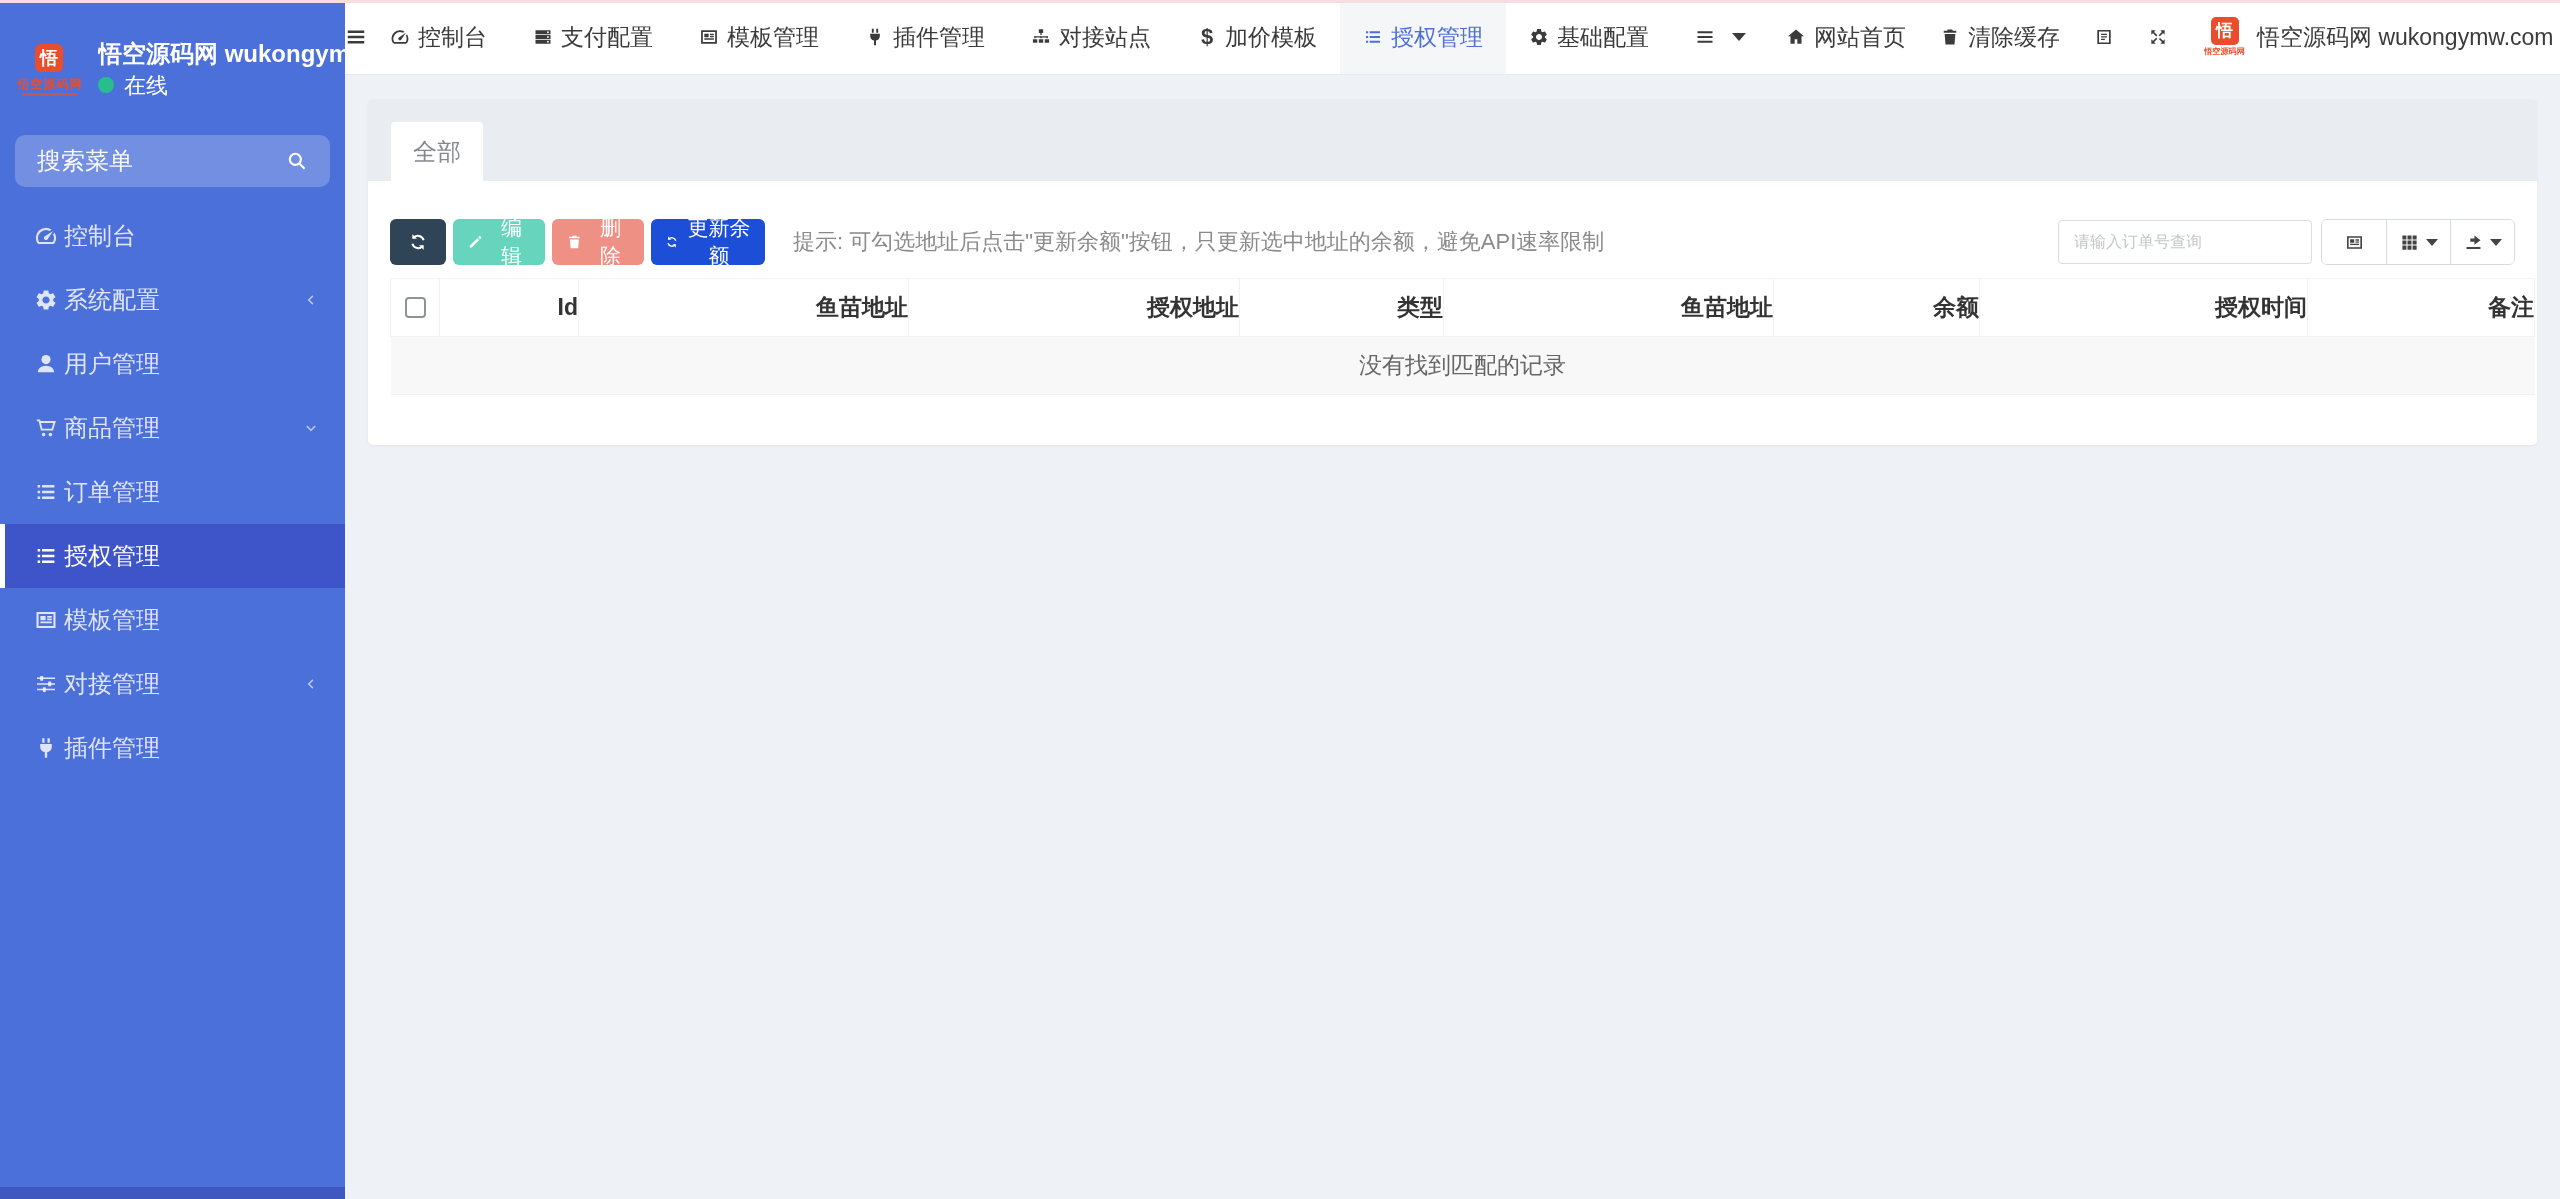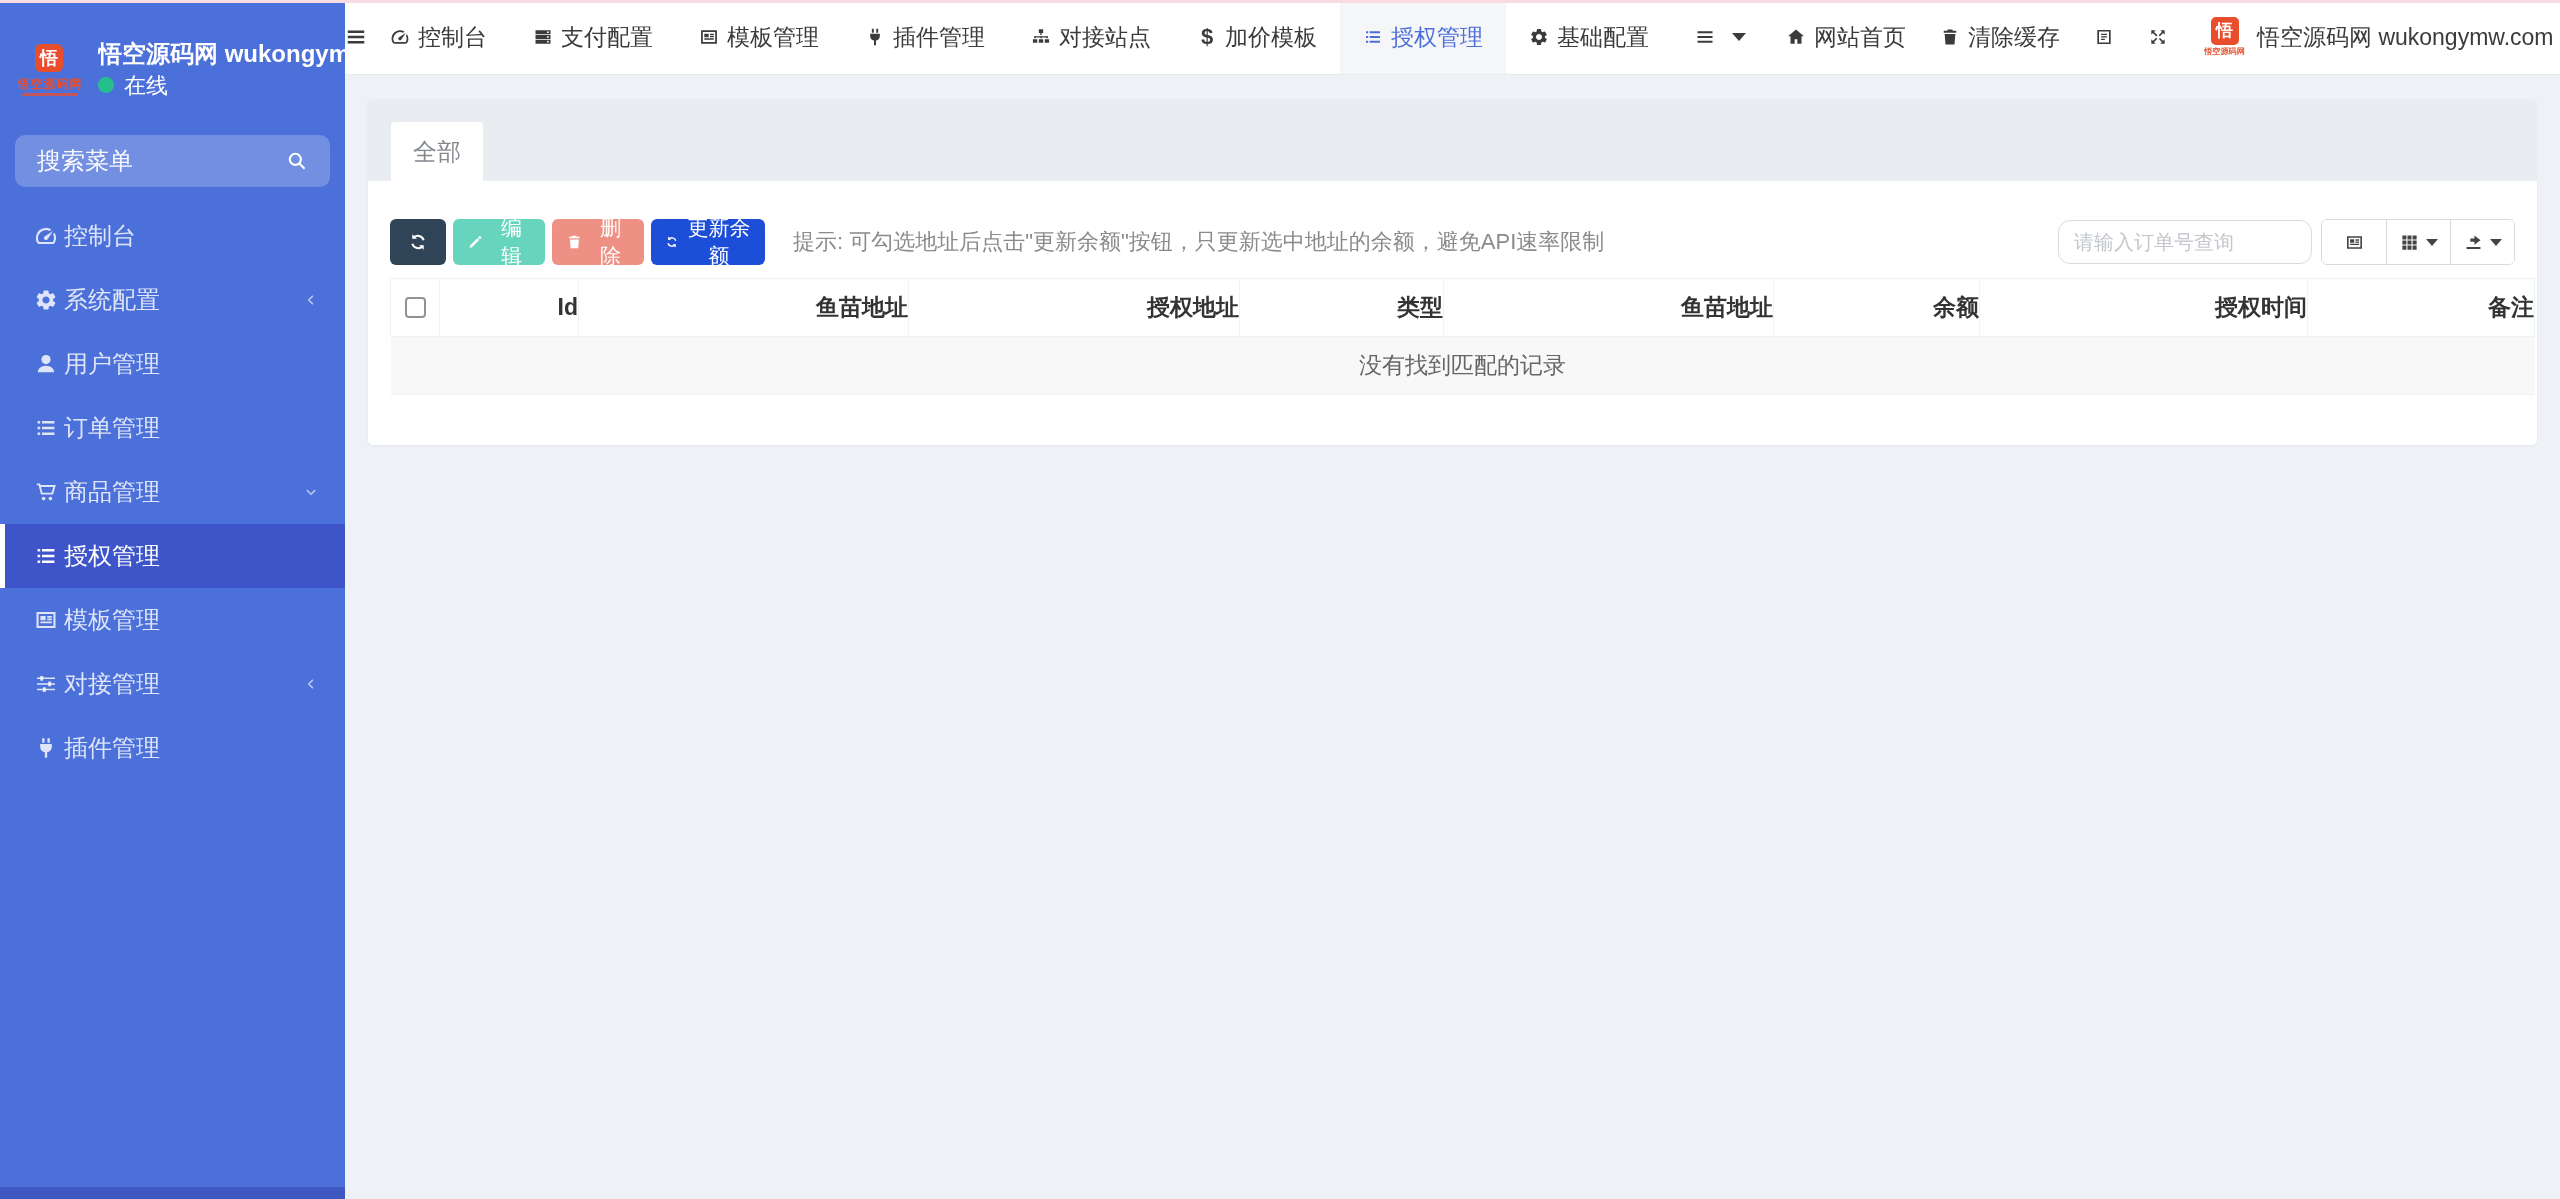--- a/index.html
+++ b/index.html
@@ -68,21 +68,21 @@
   .btn{height:46px;border:none;border-radius:6px;color:#fff;font-size:21px;font-family:inherit;cursor:pointer;
     display:flex;align-items:center;justify-content:center;margin-right:7px;padding:0 14px;}
   .btn .ico{width:18px;height:18px;margin-right:8px;}
   .btn-refresh{width:56px;background:#2f4457;padding:0;}
   .btn-refresh .ico{width:20px;height:20px;margin:0;}
   .btn-edit{width:92px;background:#67d5bd;}
   .btn-delete{width:92px;background:#ee9184;}
   .btn-update{width:114px;background:#1d4ed8;}
   .tip{margin-left:21px;color:#8a8a8a;font-size:22px;white-space:nowrap;}
   .toolbar-right{position:absolute;right:0;top:0;height:46px;display:flex;align-items:center;}
-  .order-search{width:254px;height:44px;border:1px solid #d9dde0;border-radius:12px;font-size:20px;font-family:inherit;
+  .order-search{width:254px;height:44px;border:1px solid #d9dde0;border-radius:4px;font-size:16px;font-family:inherit;
     padding:12px 15px;color:#555;outline:none;margin-right:9px;}
   .order-search::placeholder{color:#c3c7cb;opacity:1;}
   .btn-group{height:46px;display:flex;border:1px solid #d8dbde;border-radius:6px;background:#fff;overflow:hidden;}
   .group-btn{width:64px;display:flex;align-items:center;justify-content:center;color:#444;cursor:pointer;background:#fff;}
   .group-btn + .group-btn{border-left:1px solid #d8dbde;}
   .group-btn .ico{width:19px;height:19px;}
   .group-btn .caret{margin-left:7px;border-top-color:#444;border-left-width:6px;border-right-width:6px;border-top-width:7px;}
 
   table.grid{width:100%;border-collapse:collapse;table-layout:fixed;margin-top:13px;}
   table.grid th{height:58px;font-size:23px;font-weight:bold;color:#333;text-align:right;
@@ -140,39 +140,39 @@
           <svg viewBox="0 0 24 24" fill="currentColor" aria-hidden="true">
             <circle cx="12" cy="7.6" r="4.6"></circle>
             <path d="M12 13.8c4.5 0 8.1 2.8 8.1 6.4H3.9c0-3.6 3.6-6.4 8.1-6.4z"></path>
           </svg>
         </span>
         <span class="lbl">用户管理</span>
       </div>
       <div class="side-item">
         <span class="ico">
           <svg viewBox="0 0 24 24" fill="currentColor" aria-hidden="true">
-            <path d="M3.6 5h2.6v2.6H3.6zM8 5h12.4v2.6H8zM3.6 10.7h2.6v2.6H3.6zM8 10.7h12.4v2.6H8zM3.6 16.4h2.6v2.6H3.6zM8 16.4h12.4v2.6H8z"></path>
-          </svg>
-        </span>
-        <span class="lbl">订单管理</span>
-      </div>
-      <div class="side-item">
-        <span class="ico">
-          <svg viewBox="0 0 24 24" fill="currentColor" aria-hidden="true">
             <path fill="none" stroke="currentColor" stroke-width="1.9" d="M2.8 4.4h2.6l2.3 9.2h10.6l2.3-7.6H6.1"></path>
             <circle cx="9.6" cy="18.6" r="1.8"></circle>
             <circle cx="16.4" cy="18.6" r="1.8"></circle>
           </svg>
         </span>
         <span class="lbl">商品管理</span>
         <span class="chev">
           <svg viewBox="0 0 24 24" fill="currentColor" aria-hidden="true">
             <path fill="none" stroke="currentColor" stroke-width="2.2" d="M5.8 9.2 12 15.4 18.2 9.2"></path>
           </svg>
         </span>
+      </div>
+      <div class="side-item">
+        <span class="ico">
+          <svg viewBox="0 0 24 24" fill="currentColor" aria-hidden="true">
+            <path d="M3.6 5h2.6v2.6H3.6zM8 5h12.4v2.6H8zM3.6 10.7h2.6v2.6H3.6zM8 10.7h12.4v2.6H8zM3.6 16.4h2.6v2.6H3.6zM8 16.4h12.4v2.6H8z"></path>
+          </svg>
+        </span>
+        <span class="lbl">订单管理</span>
       </div>
       <div class="side-item active">
         <span class="ico">
           <svg viewBox="0 0 24 24" fill="currentColor" aria-hidden="true">
             <path d="M3.6 5h2.6v2.6H3.6zM8 5h12.4v2.6H8zM3.6 10.7h2.6v2.6H3.6zM8 10.7h12.4v2.6H8zM3.6 16.4h2.6v2.6H3.6zM8 16.4h12.4v2.6H8z"></path>
           </svg>
         </span>
         <span class="lbl">授权管理</span>
       </div>
       <div class="side-item">

